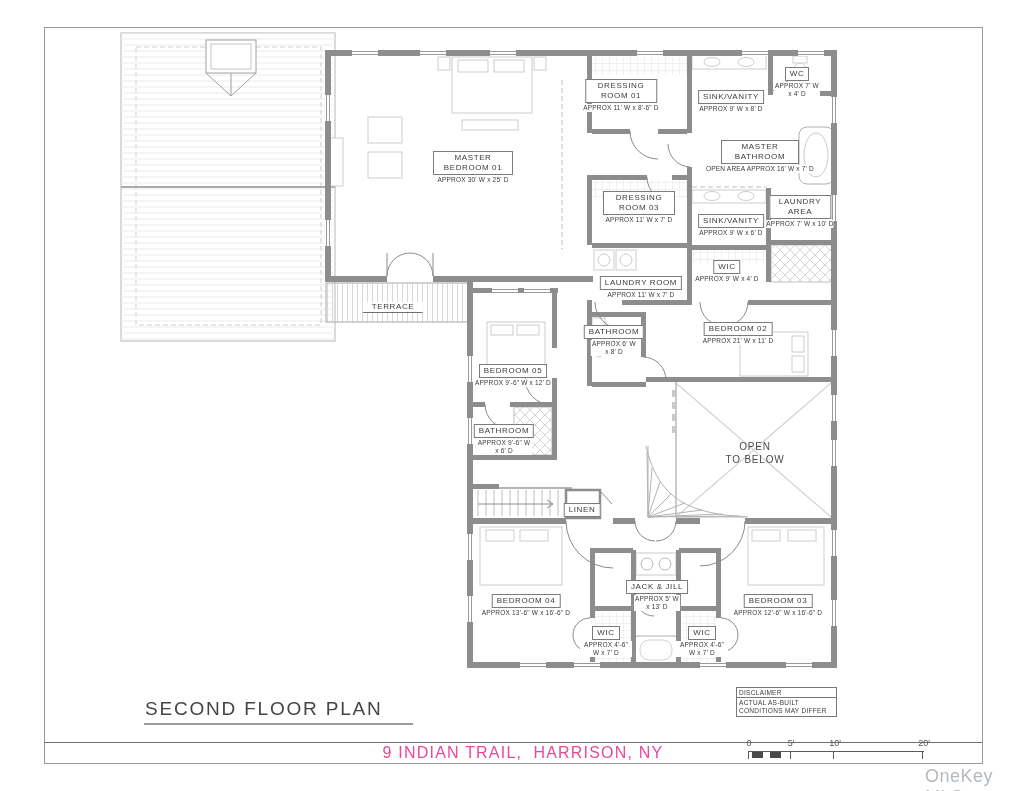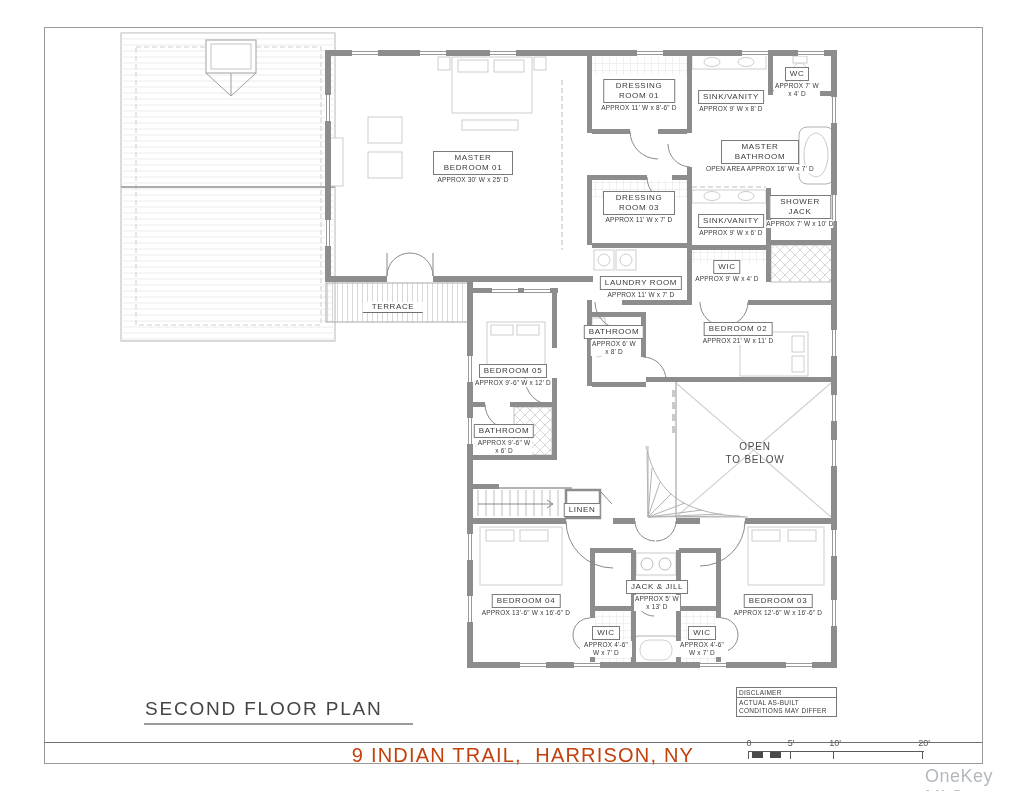--- a/index.html
+++ b/index.html
@@ -12,22 +12,22 @@
   .lbl .box{display:inline-block;background:#fff;border:1px solid #7b7b7b;padding:1px 4px;
             font-size:8px;letter-spacing:0.6px;color:#3a3a3a;text-align:center;}
   .lbl .box.underline-only{border:none;border-bottom:1px solid #6f6f6f;padding:0 9px 0;}
   .lbl .dims{font-size:6.5px;letter-spacing:0.2px;color:#3a3a3a;background:#fff;margin:1px auto 0;line-height:1.25;}
   .lbl .plain{font-size:10px;letter-spacing:0.8px;color:#4a4a4a;white-space:pre-line;}
   
   .sheet-title{position:absolute;left:144px;top:698px;z-index:6;font-size:19px;letter-spacing:1.8px;
                color:#454545;border-bottom:2px solid #9a9a9a;padding:0 30px 3px 1px;}
   
   .addr-line{position:absolute;left:44px;top:742px;width:938px;height:0;border-top:1.5px solid #6f6f6f;z-index:5;}
-  .address{position:absolute;left:523px;top:744px;transform:translateX(-50%);font-size:20px;
-           letter-spacing:1.2px;color:#c2410c;white-space:pre;z-index:6;}
+  .address{position:absolute;left:523px;top:744px;transform:translateX(-50%);font-size:16px;
+           letter-spacing:1.2px;color:#ec4899;white-space:pre;z-index:6;}
   
   .scale{position:absolute;left:0;top:0;z-index:6;}
   .scale .bar-line{position:absolute;left:748px;top:751px;width:176px;height:1px;background:#5a5a5a;}
   .scale .tick{position:absolute;width:1px;height:8px;top:751px;background:#5a5a5a;}
   .scale .blk{position:absolute;top:752px;width:11px;height:6px;background:#4a4a4a;}
   .scale .tlabel{position:absolute;top:738px;transform:translateX(-50%);font-size:9px;color:#555;}
   
   .disclaimer{position:absolute;left:736px;top:687px;width:99px;border:1px solid #777;background:#fff;z-index:6;}
   .disclaimer .row1{font-size:6.5px;letter-spacing:0.3px;padding:1px 2px;border-bottom:1px solid #777;}
   .disclaimer .row2{font-size:6.5px;letter-spacing:0.3px;padding:1px 2px;line-height:1.2;width:88px;}
@@ -271,21 +271,21 @@
       <path d="M590 618 A17 17 0 0 0 573 635 M590 652 A17 17 0 0 1 573 635"></path>
       <path d="M721 618 A17 17 0 0 1 738 635 M721 652 A17 17 0 0 0 738 635"></path>
       <path d="M636 598 A18 18 0 0 0 654 616"></path>
     </g>
   </svg>
 
   <div class="lbl" style="left:473px;top:151px">
     <span class="box" style="max-width:70px">MASTER BEDROOM 01</span>
     <div class="dims">APPROX 30' W x 25' D</div>
   </div>
-  <div class="lbl" style="left:639px;top:79px">
+  <div class="lbl" style="left:621px;top:79px">
     <span class="box" style="max-width:62px">DRESSING ROOM 01</span>
     <div class="dims">APPROX 11' W x 8'-6" D</div>
   </div>
   <div class="lbl" style="left:731px;top:84px">
     <span class="box">SINK/VANITY</span>
     <div class="dims">APPROX 9' W x 8' D</div>
   </div>
   <div class="lbl" style="left:797px;top:61px">
     <span class="box">WC</span>
     <div class="dims" style="width:46px">APPROX 7' W x 4' D</div>
@@ -296,21 +296,21 @@
   </div>
   <div class="lbl" style="left:639px;top:191px">
     <span class="box" style="max-width:62px">DRESSING ROOM 03</span>
     <div class="dims">APPROX 11' W x 7' D</div>
   </div>
   <div class="lbl" style="left:731px;top:208px">
     <span class="box">SINK/VANITY</span>
     <div class="dims">APPROX 9' W x 6' D</div>
   </div>
   <div class="lbl" style="left:800px;top:195px">
-    <span class="box" style="max-width:52px">SHOWER JACK</span>
+    <span class="box" style="max-width:52px">LAUNDRY AREA</span>
     <div class="dims">APPROX 7' W x 10' D</div>
   </div>
   <div class="lbl" style="left:727px;top:254px">
     <span class="box">WIC</span>
     <div class="dims">APPROX 9' W x 4' D</div>
   </div>
   <div class="lbl" style="left:641px;top:270px">
     <span class="box">LAUNDRY ROOM</span>
     <div class="dims">APPROX 11' W x 7' D</div>
   </div>

